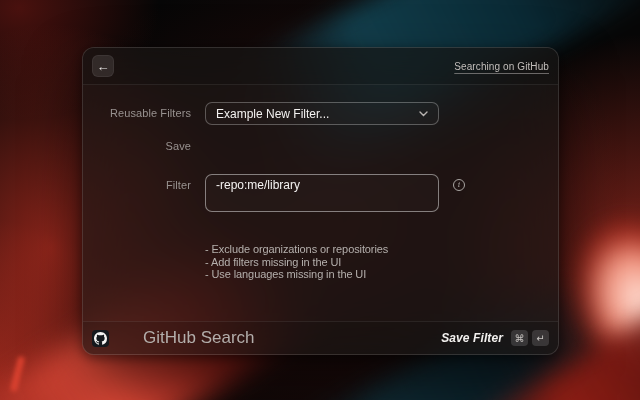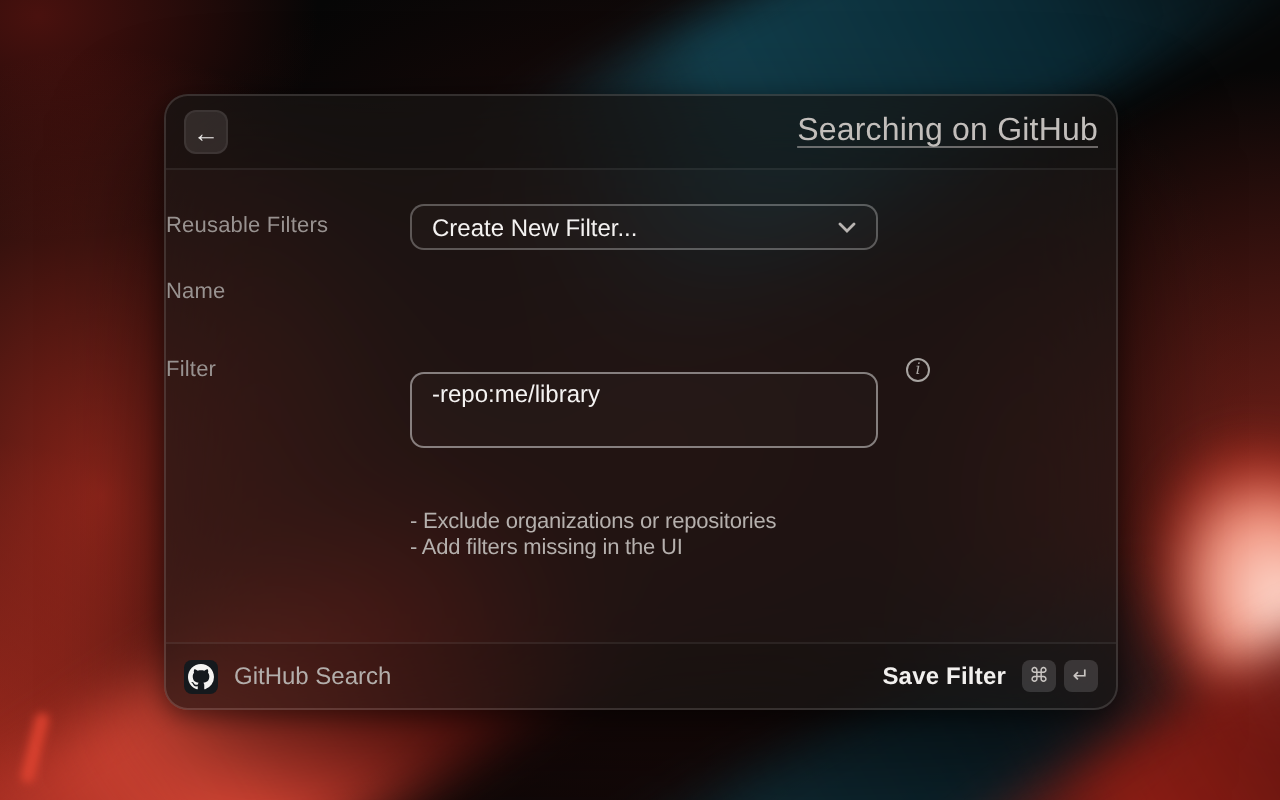--- a/index.html
+++ b/index.html
@@ -53,61 +53,61 @@
     box-shadow:0 24px 55px rgba(0,0,0,.55), 0 3px 12px rgba(0,0,0,.45);
     display:flex; flex-direction:column; overflow:hidden; }
 
   .win-header { height:37px; flex:0 0 auto; display:flex; align-items:center;
     justify-content:space-between; padding:0 9px;
     border-bottom:1px solid rgba(255,255,255,.08); background:rgba(12,10,10,.18); }
   .back-btn { width:22px; height:22px; border-radius:6px;
     background:rgba(255,255,255,.1); border:1px solid rgba(255,255,255,.06);
     display:flex; align-items:center; justify-content:center;
     color:#eceae8; font-size:13px; line-height:1; cursor:default; }
-  .nav-link { font-size:16px; color:#c2bebb; letter-spacing:.1px;
+  .nav-link { font-size:10px; color:#c2bebb; letter-spacing:.1px;
     text-decoration:underline; text-decoration-color:rgba(194,190,187,.5);
     text-underline-offset:2.5px; }
 
   .win-body { flex:1 1 auto; padding-top:17px; }
   .form-row { display:grid; grid-template-columns:108px 234px 1fr;
     column-gap:14px; align-items:start; }
   .row-gap-sm { margin-bottom:10px; }
   .row-gap-md { margin-bottom:16px; }
-  .field-label { font-size:11px; color:#989290; line-height:23px;
+  .field-label { font-size:11px; color:#989290; text-align:right; line-height:23px;
     letter-spacing:.1px; }
   .control { height:23px; border:1px solid rgba(255,255,255,.28); border-radius:7px;
     display:flex; align-items:center; padding:0 10px; color:#f4f2f1; font-size:12px;
     background:rgba(255,255,255,.02); }
   .select-box { justify-content:space-between; }
   .chev { display:flex; align-items:center; }
   .text-area { height:38px; border:1px solid rgba(255,255,255,.45); border-radius:7px;
     padding:3px 10px; color:#f4f2f1; font-size:12px; line-height:15px;
-    background:rgba(255,255,255,.02);margin-top:12px; }
+    background:rgba(255,255,255,.02); }
   .text-area .line { display:block; white-space:nowrap; }
   .caret { display:inline-block; width:1px; height:12px; background:#eceae8;
     vertical-align:-2px; margin-left:1px; }
   .info-badge { width:12px; height:12px; border-radius:50%;
     border:1px solid #a8a4a1; color:#a8a4a1; font-size:8px; line-height:1;
     display:flex; align-items:center; justify-content:center; margin-top:5px;
     font-family:"DejaVu Serif", serif; font-style:italic; }
 
   .desc-row { margin-top:19px; }
   .desc { font-size:11px; line-height:12.5px; color:#b5b0ad; letter-spacing:-.1px; }
   .desc-intro { white-space:pre-line; }
   .desc-bullets { margin-top:12px; }
   .desc-bullets span { display:block; white-space:nowrap; }
 
   .win-footer { height:33px; flex:0 0 auto; display:flex; align-items:center;
     justify-content:space-between; padding:0 9px;
     border-top:1px solid rgba(255,255,255,.08); background:rgba(12,10,10,.12); }
   .footer-left { display:flex; align-items:center; gap:8px; }
   .app-tile { width:17px; height:17px; border-radius:4px; background:#15191d;
     display:flex; align-items:center; justify-content:center; }
-  .app-name { font-size:12px; color:#b3aeab; }
-  .footer-right { display:flex; align-items:center; gap:8px; }
+  .app-name { font-size:17px; color:#b3aeab;margin-left:26px; }
+  .footer-right { display:flex; align-items:center; gap:8px;font-style:italic; }
   .action-label { font-size:12px; font-weight:700; color:#f2f0ee; letter-spacing:.1px; }
   .kbd-group { display:flex; gap:4px; }
   .kbd { min-width:17px; height:16px; padding:0 3px; border-radius:4px;
     background:rgba(255,255,255,.14); color:#c9c5c2; font-size:10px;
     display:flex; align-items:center; justify-content:center; }
 </style>
 </head>
 <body>
 
 <div class="stage">
@@ -128,49 +128,50 @@
         <span>←</span>
       </div>
       <a class="nav-link">Searching on GitHub</a>
     </div>
 
     <div class="win-body">
 
       <div class="form-row row-gap-sm">
         <div class="field-label">Reusable Filters</div>
         <div class="control select-box">
-          <span>Create New Filter...</span>
+          <span>Example New Filter...</span>
           <span class="chev">
             <svg width="9" height="6" viewBox="0 0 9 6">
                 <path d="M1 1l3.5 3.5L8 1" stroke="#b8b4b1" stroke-width="1.4" fill="none" stroke-linecap="round"></path>
               </svg>
           </span>
         </div>
         <div></div>
       </div>
 
       <div class="form-row row-gap-md">
-        <div class="field-label">Name</div>
+        <div class="field-label">Save</div>
         <div></div>
       </div>
 
       <div class="form-row">
         <div class="field-label">Filter</div>
         <div class="text-area">
           <span class="line">-repo:me/library</span>
         </div>
         <div class="info-badge">i</div>
       </div>
 
       <div class="form-row desc-row">
         <div></div>
         <div class="desc">
           <div class="desc-bullets">
             <span>- Exclude organizations or repositories</span>
             <span>- Add filters missing in the UI</span>
+            <span>- Use languages missing in the UI</span>
           </div>
         </div>
         <div></div>
       </div>
 
     </div>
 
     <div class="win-footer">
       <div class="footer-left">
         <div class="app-tile">

